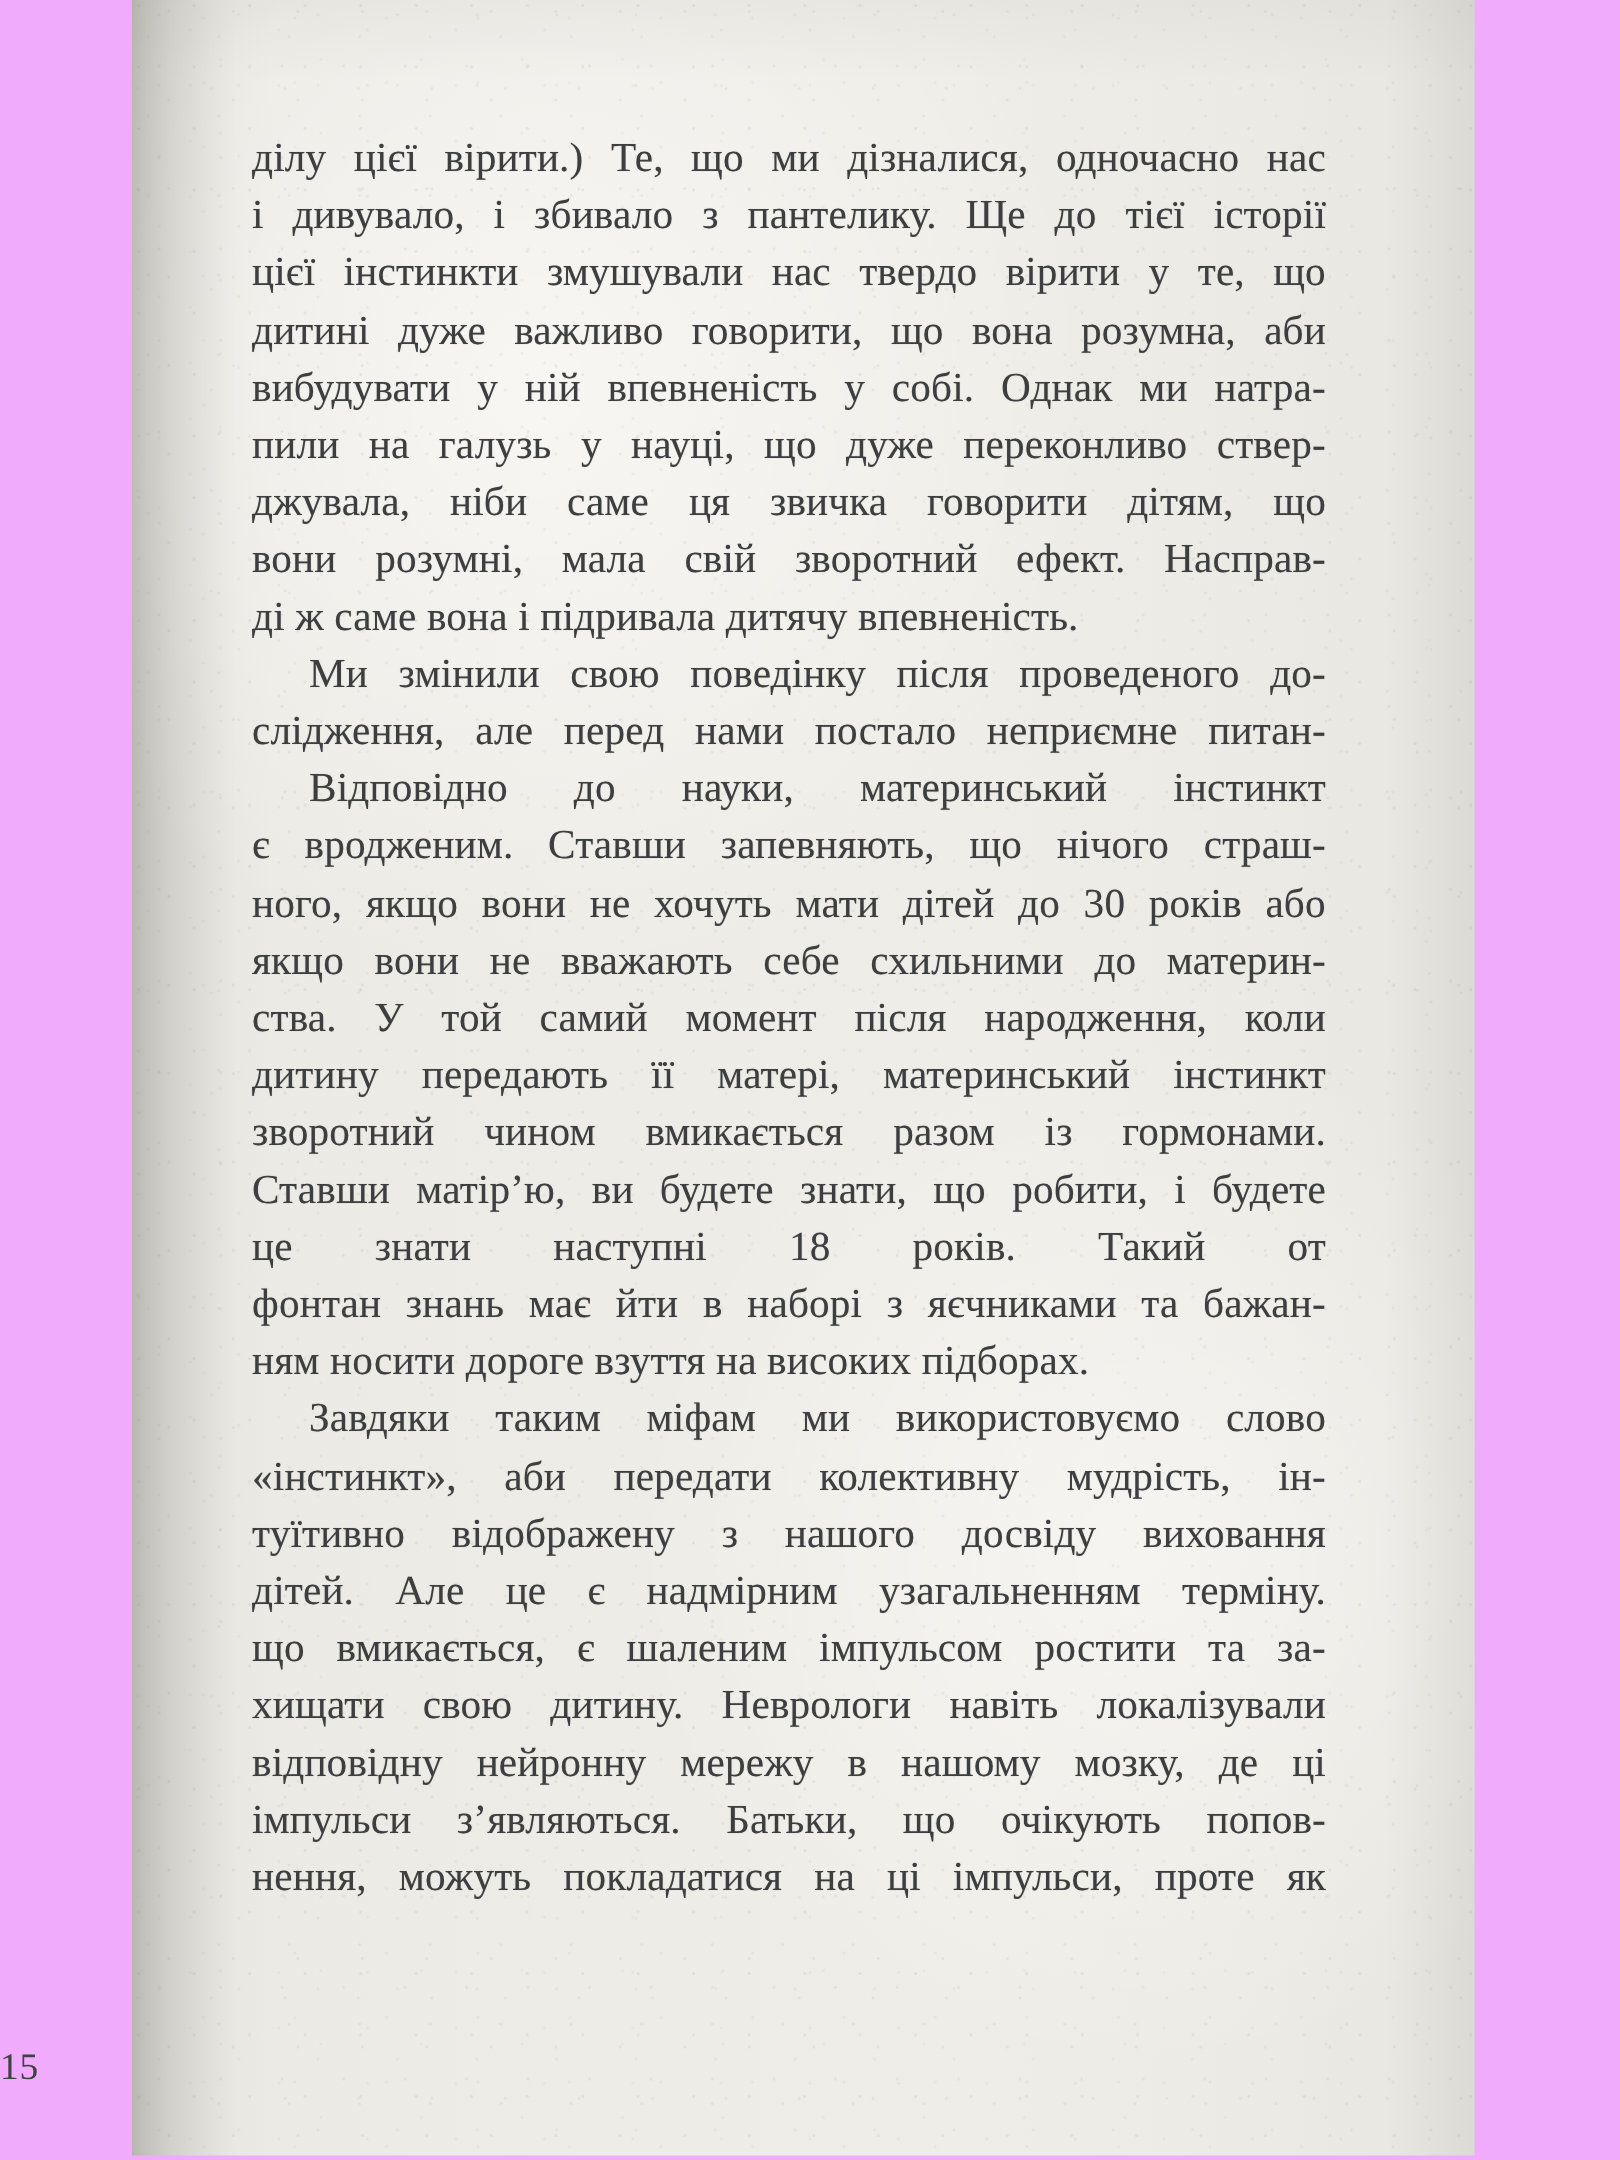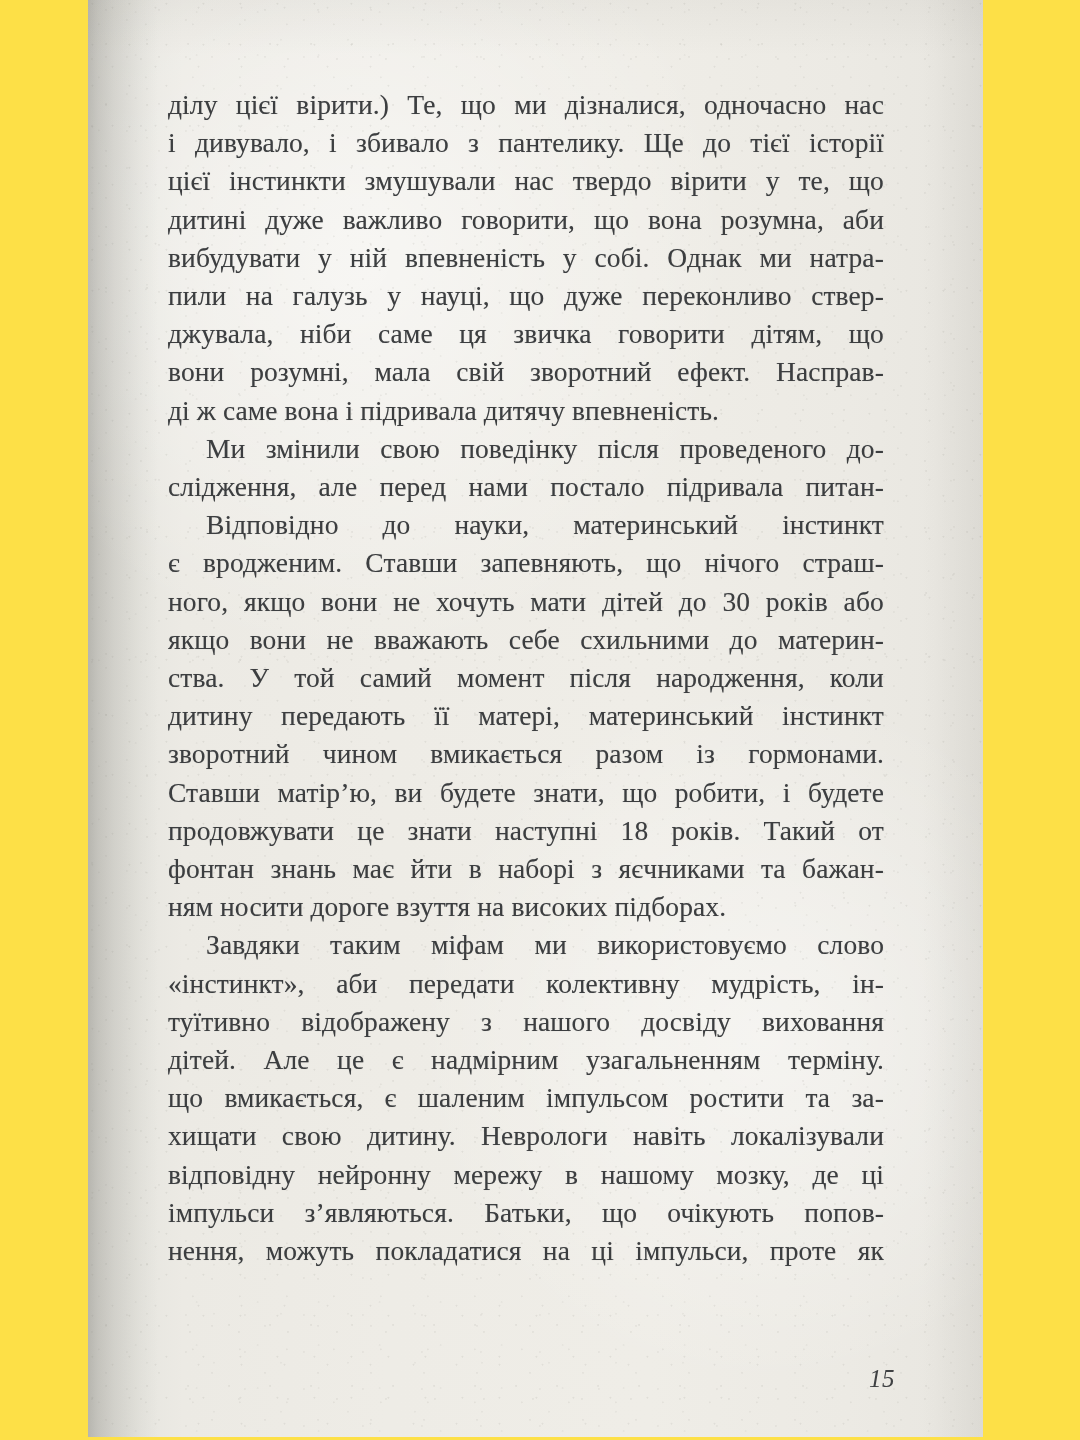--- a/index.html
+++ b/index.html
@@ -12,21 +12,21 @@
     height: 1440px;
     overflow: hidden;
     font-family: "Liberation Serif", "DejaVu Serif", serif;
   }
 
   
   #page-root {
     position: relative;
     width: 1080px;
     height: 1440px;
-    background: #fde047;
+    background: #f0abfc;
   }
 
   .paper {
     position: absolute;
     left: 88px;
     top: 0px;
     width: 895px;
     height: 1437px;
     background:
       radial-gradient(ellipse 60% 40% at 30% 18%, rgba(255,255,255,0.55), rgba(255,255,255,0) 70%),
@@ -118,23 +118,22 @@
   .line.indent:not(.just) {
     padding-left: 38px;
   }
 
   
   .folio {
     position: absolute;
     left: 0;
     top: 1365px;
     width: 895px;
-    text-align: right;
+    text-align: left;
     z-index: 3;
-    font-style: italic;
   }
   .folio span {
     font-size: 25px;
     color: #3f4143;
     letter-spacing: 0.5px;
   }
 </style>
 </head>
 <body>
 
@@ -240,21 +239,21 @@
           <span class="w">після</span>
           <span class="w">проведеного</span>
           <span class="w">до-</span>
         </span>
         <span class="line just">
           <span class="w">слідження,</span>
           <span class="w">але</span>
           <span class="w">перед</span>
           <span class="w">нами</span>
           <span class="w">постало</span>
-          <span class="w">підривала</span>
+          <span class="w">неприємне</span>
           <span class="w">питан-</span>
         </span>
       </p>
       <p class="para">
         <span class="line just indent">
           <span class="w">Відповідно</span>
           <span class="w">до</span>
           <span class="w">науки,</span>
           <span class="w">материнський</span>
           <span class="w">інстинкт</span>
@@ -322,21 +321,20 @@
           <span class="w">матір’ю,</span>
           <span class="w">ви</span>
           <span class="w">будете</span>
           <span class="w">знати,</span>
           <span class="w">що</span>
           <span class="w">робити,</span>
           <span class="w">і</span>
           <span class="w">будете</span>
         </span>
         <span class="line just">
-          <span class="w">продовжувати</span>
           <span class="w">це</span>
           <span class="w">знати</span>
           <span class="w">наступні</span>
           <span class="w">18</span>
           <span class="w">років.</span>
           <span class="w">Такий</span>
           <span class="w">от</span>
         </span>
         <span class="line just">
           <span class="w">фонтан</span>

